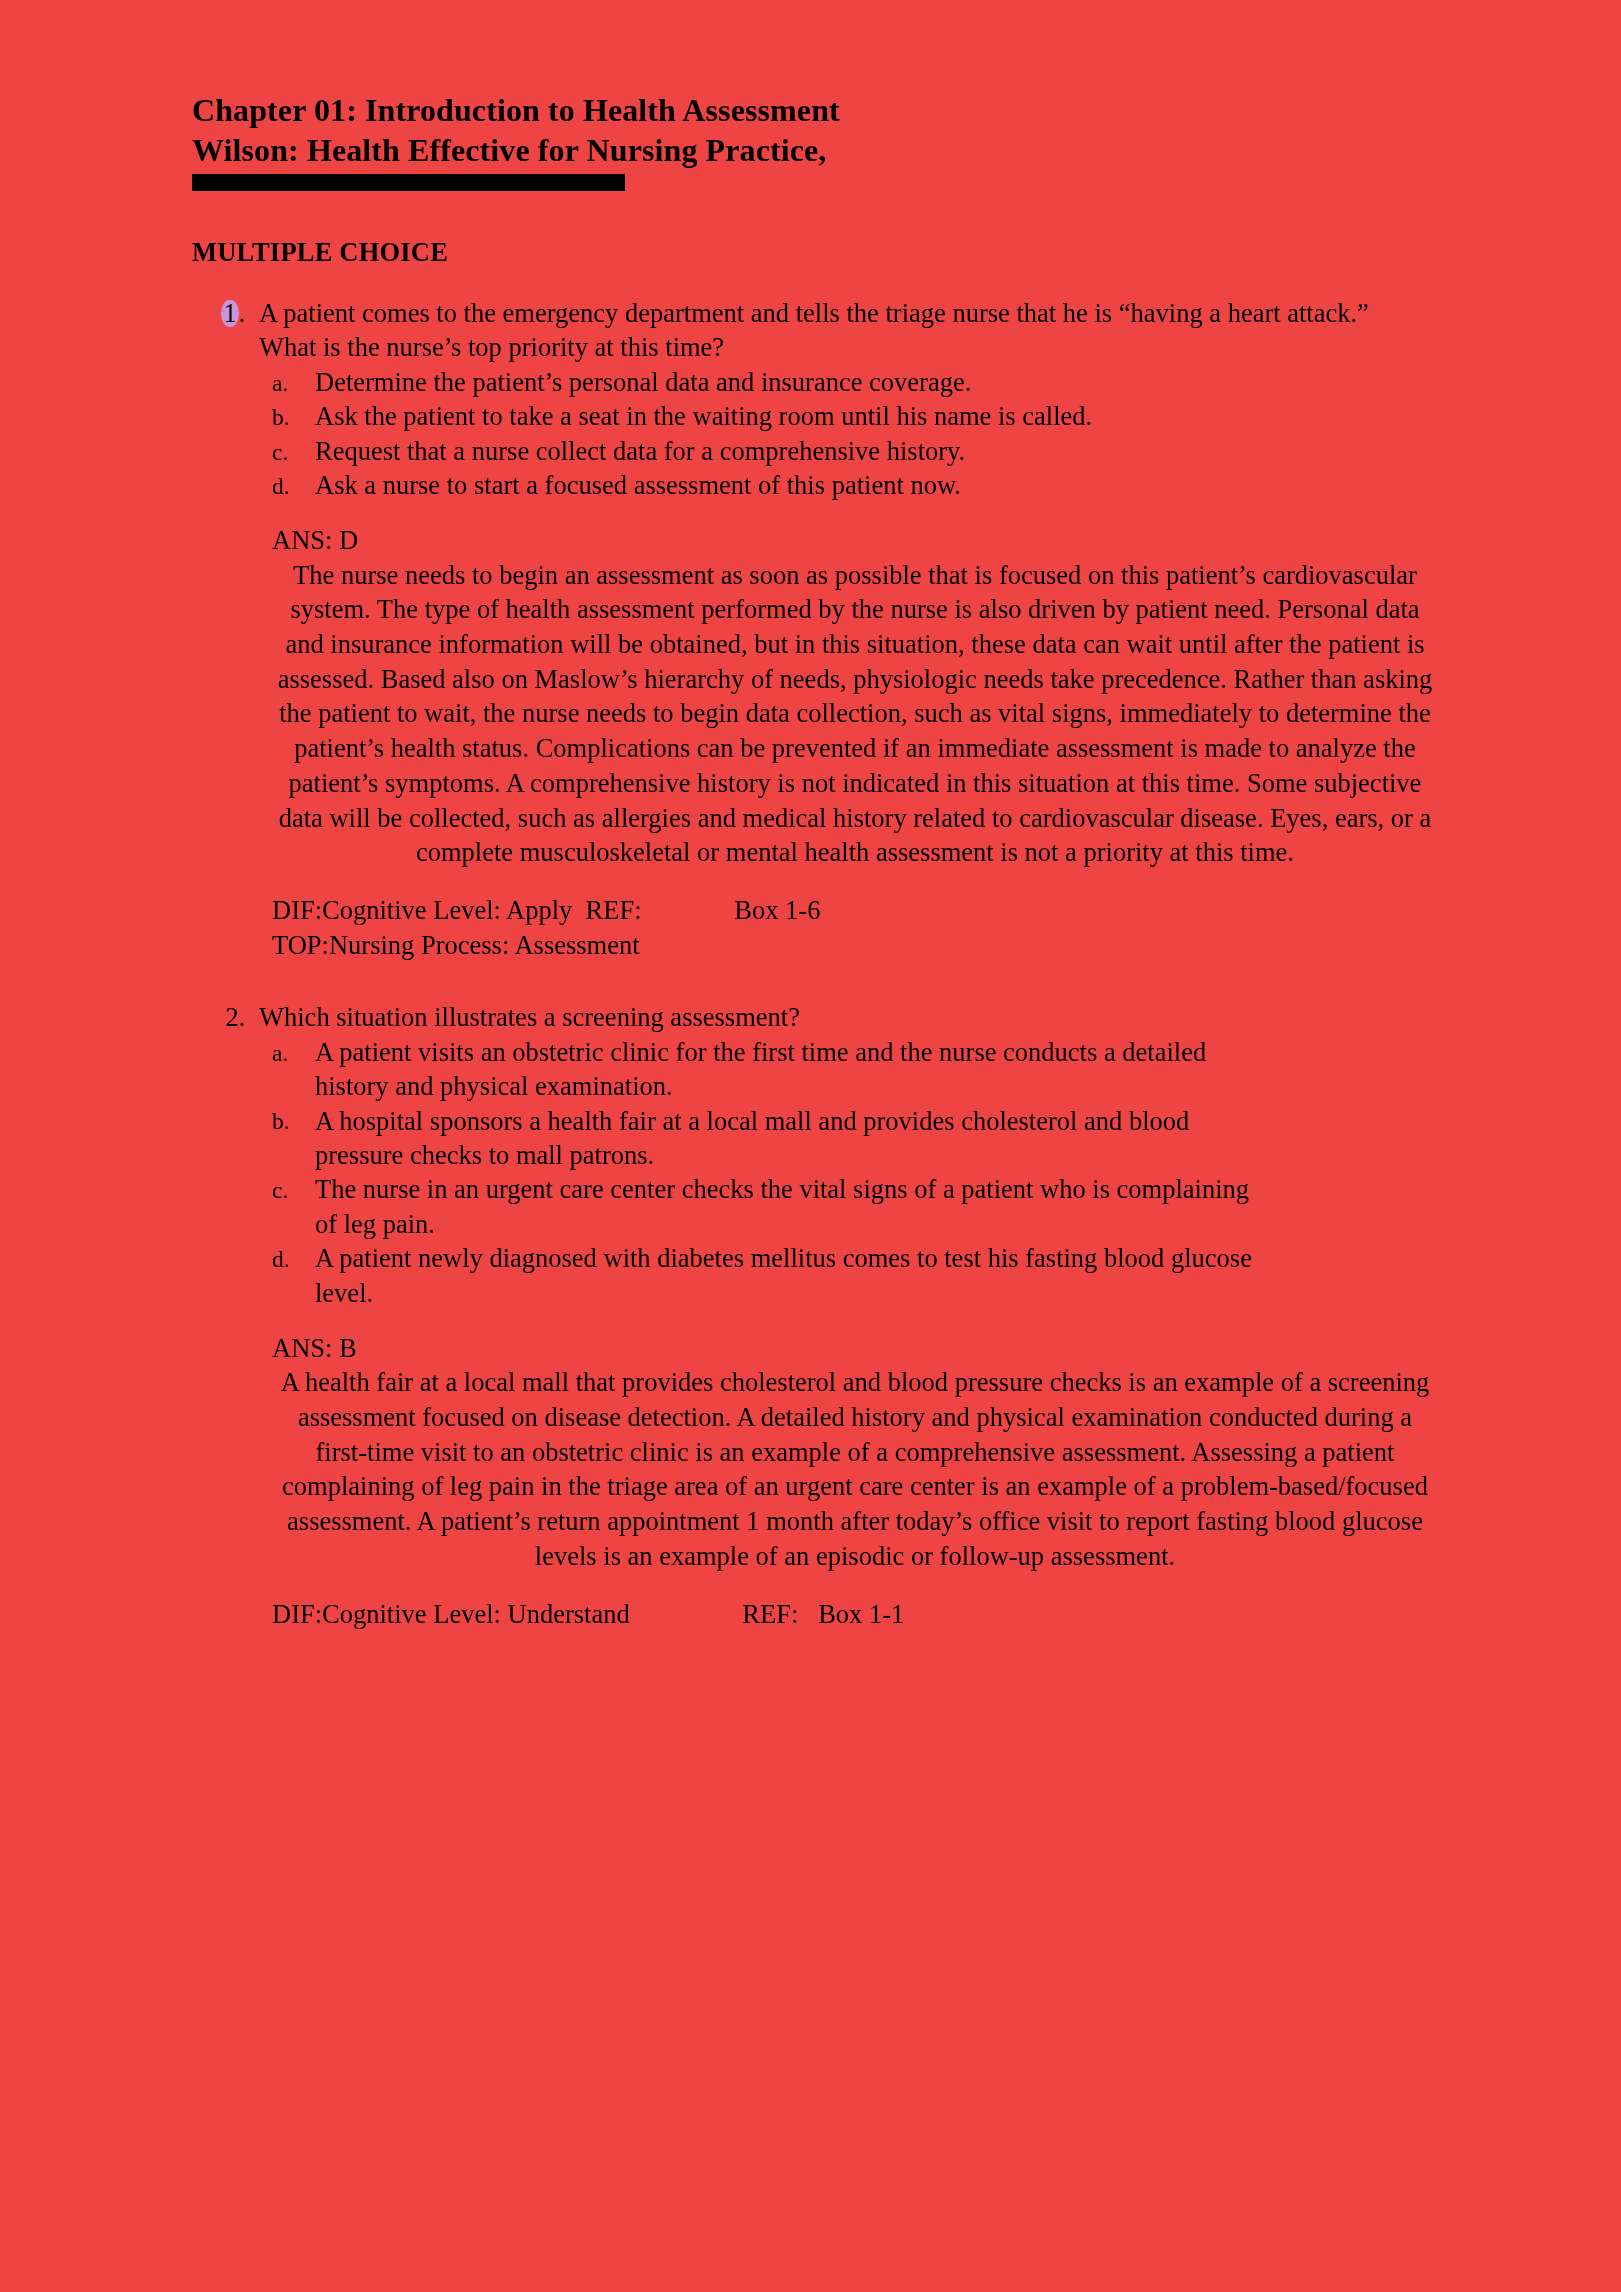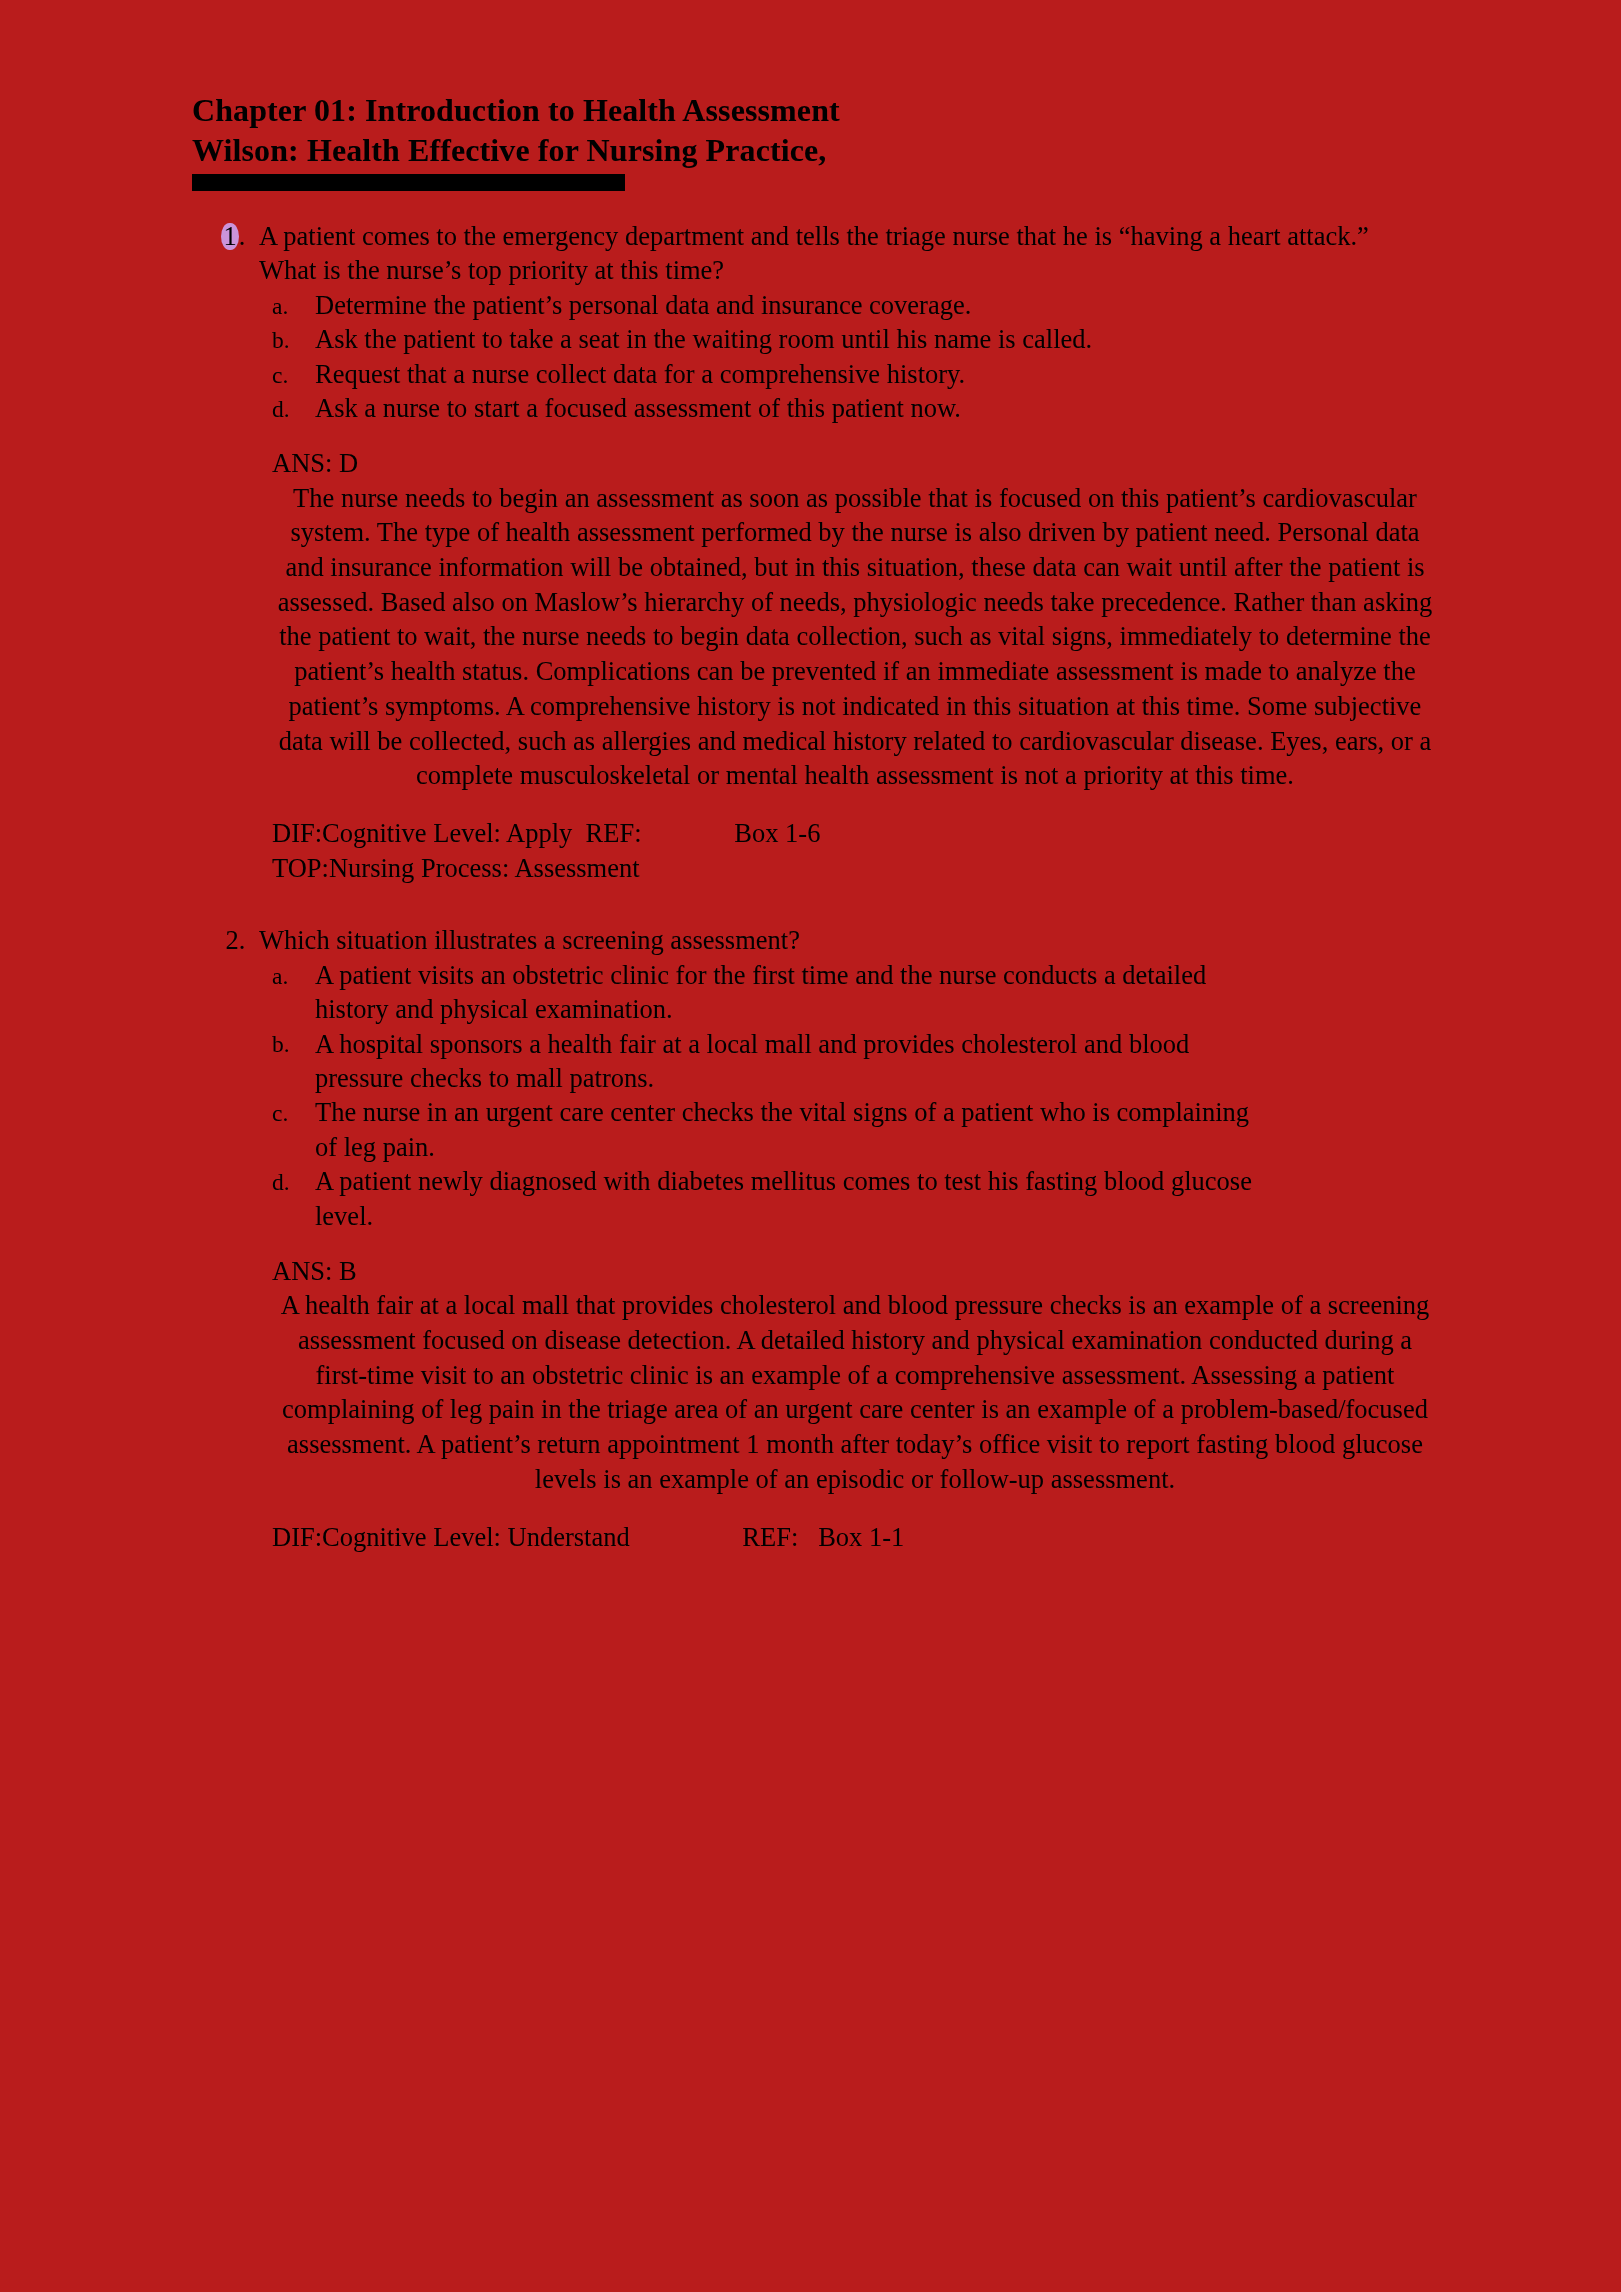--- a/index.html
+++ b/index.html
@@ -13,21 +13,21 @@
     font-family: "Liberation Serif", "DejaVu Serif", serif;
     color: #000000;
     position: relative;
     overflow: hidden;
   }
   .page {
     position: absolute;
     top: 0; left: 0;
     width: 1621px;
     height: 2293px;
-    background: #b91c1c;
+    background: #ef4444;
   }
   .content {
     position: absolute;
     left: 192px;
     top: 90px;
     width: 1264px;
   }
   
   .doc-title {
     font-size: 32px;
@@ -142,20 +142,21 @@
 
 <div class="page">
   <div class="content">
 
     <div class="doc-title">
       <span class="line">Chapter 01: Introduction to Health Assessment</span>
       <span class="line">Wilson: Health Effective for Nursing Practice,</span>
     </div>
     <div class="redaction-bar"></div>
 
+    <div class="section-heading">MULTIPLE CHOICE</div>
 
     <div class="question-block">
       <div class="q-row">
         <div class="q-number highlighted"><span class="num-glyph">1</span><span>.</span></div>
         <div class="q-stem">A patient comes to the emergency department and tells the triage nurse that he is “having a heart attack.” What is the nurse’s top priority at this time?</div>
       </div>
 
       <div class="options">
         <div class="option-row">
           <div class="option-letter">a.</div>

